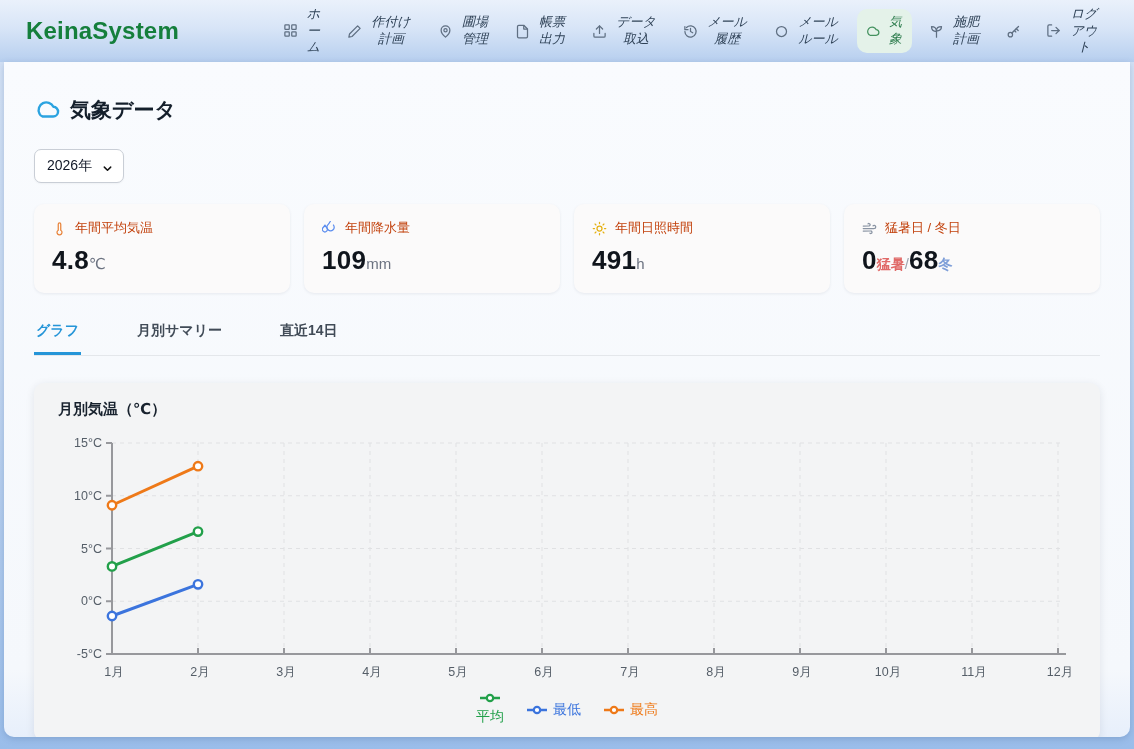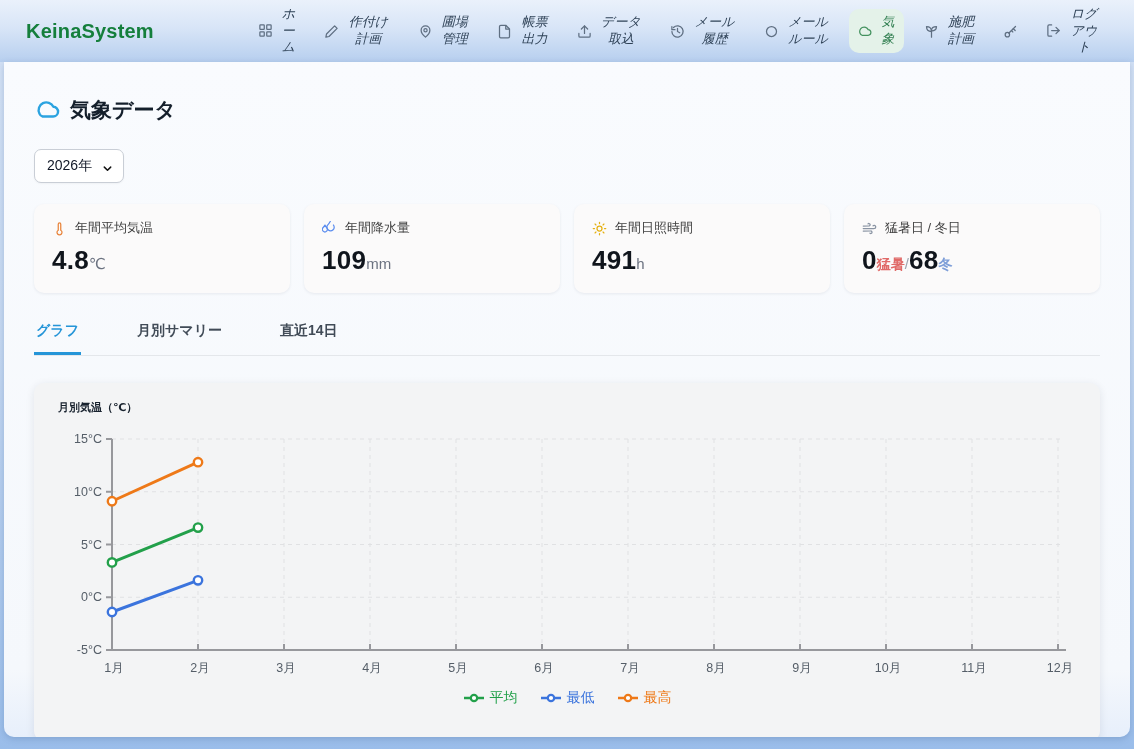--- a/index.html
+++ b/index.html
@@ -11,21 +11,21 @@
     position: relative;
     color: #1b2733;
   }
   
   .navbar {
     position: absolute; top:0; left:0; right:0; height:62px;
     background: linear-gradient(180deg, #eaf1fb 0%, #d8e5f7 45%, #b7cfef 100%);
     display: flex; align-items: center;
     padding: 0 26px;
   }
-  .brand { font-size: 20px; font-weight: 700; color: #157f3c; letter-spacing:.2px; white-space: nowrap; }
+  .brand { font-size: 24px; font-weight: 700; color: #157f3c; letter-spacing:.2px; white-space: nowrap; }
   .nav-items {
     flex: 1; display: flex; align-items: center; justify-content: space-between;
     margin-left: 96px; height: 100%; font-style: italic;
   }
   .nav-item {
     display: flex; align-items: center; gap: 7px;
     color: #2f4257; font-size: 13px; line-height: 1.3; cursor: pointer;
     padding: 5px 8px; border-radius: 10px;
   }
   .nav-item .nicon { width: 15px; height: 15px; color: #5f6f82; flex: 0 0 auto; }
@@ -62,47 +62,47 @@
     font-size: 14px; color: #111827; cursor: pointer; box-shadow: 0 1px 2px rgba(0,0,0,.04);
   }
   .year-select .chev { width: 11px; height: 11px; color:#111; }
   .year-select .chev svg{ width:100%; height:100%; }
   
   .stats-row { display: flex; gap: 14px; margin-top: 21px; }
   .stat-card {
     flex: 1; background: #fbfafa; border-radius: 10px; padding: 15px 18px 17px;
     box-shadow: 0 1px 3px rgba(30,40,60,.08); min-height: 85px;
   }
-  .stat-label-row { display: flex; align-items: center; gap: 8px; color: #404040; font-size: 13px; }
+  .stat-label-row { display: flex; align-items: center; gap: 8px; color: #c2410c; font-size: 13px; }
   .sicon { width: 15px; height: 15px; flex: 0 0 auto; }
   .sicon svg { width:100%; height:100%; display:block; }
   .sicon.temp { color: #e8833a; } .sicon.rain { color: #5b8def; }
   .sicon.sunc { color: #e5b112; } .sicon.windc { color: #8a94a3; }
   .stat-value-row { margin-top: 8px; display: flex; align-items: baseline; }
   .stat-value { font-size: 26px; font-weight: 700; color: #10151c; letter-spacing: .3px; }
   .stat-unit { font-size: 15px; color: #6b7280; }
   .hot-label { font-size: 14px; color: #e06a68; font-weight: 600; }
   .cold-label { font-size: 14px; color: #7e9ed8; font-weight: 600; }
   .sep { font-size: 15px; color: #9ca3af; }
   
   .tabs { display: flex; gap: 54px; margin-top: 29px; border-bottom: 1px solid #e4e7eb; }
   .tab { font-size: 14px; font-weight: 600; color: #414b57; padding: 0 2px 12px; cursor: pointer; border-bottom: 3px solid transparent; }
   .tab.active { color: #2595d8; border-bottom-color: #2595d8; }
   
   .chart-card {
     margin-top: 27px; background: #f3f4f5; border-radius: 10px;
     box-shadow: 0 2px 8px rgba(30,40,60,.10);
     padding: 17px 18px 15px; height: 358px;
   }
-  .chart-title { font-size: 11px; font-weight: 700; color: #18222e; margin-left: 6px; }
+  .chart-title { font-size: 15px; font-weight: 700; color: #18222e; margin-left: 6px; }
   .chart-svg-wrap { margin-top: 12px; }
   .legend { display: flex; justify-content: center; gap: 22px; margin-top: 6px; align-items: center; }
   .legend-item { display: flex; align-items: center; gap: 5px; font-size: 14px; cursor: pointer; }
   .legend-item svg { display:block; }
-  .lg-avg { color: #22a04a; } .lg-min { color: #3b74dd; } .lg-max { color: #ee7918; }
+  .lg-avg { color: #22a04a; flex-direction: column; } .lg-min { color: #3b74dd; } .lg-max { color: #ee7918; }
   text.axis-lbl { font-size: 12.5px; fill: #555e68; font-family: "Liberation Sans", sans-serif; }
 </style>
 </head>
 <body>
 
 <div class="navbar">
   <div class="brand">KeinaSystem</div>
   <div class="nav-items">
 
     <div class="nav-item">

